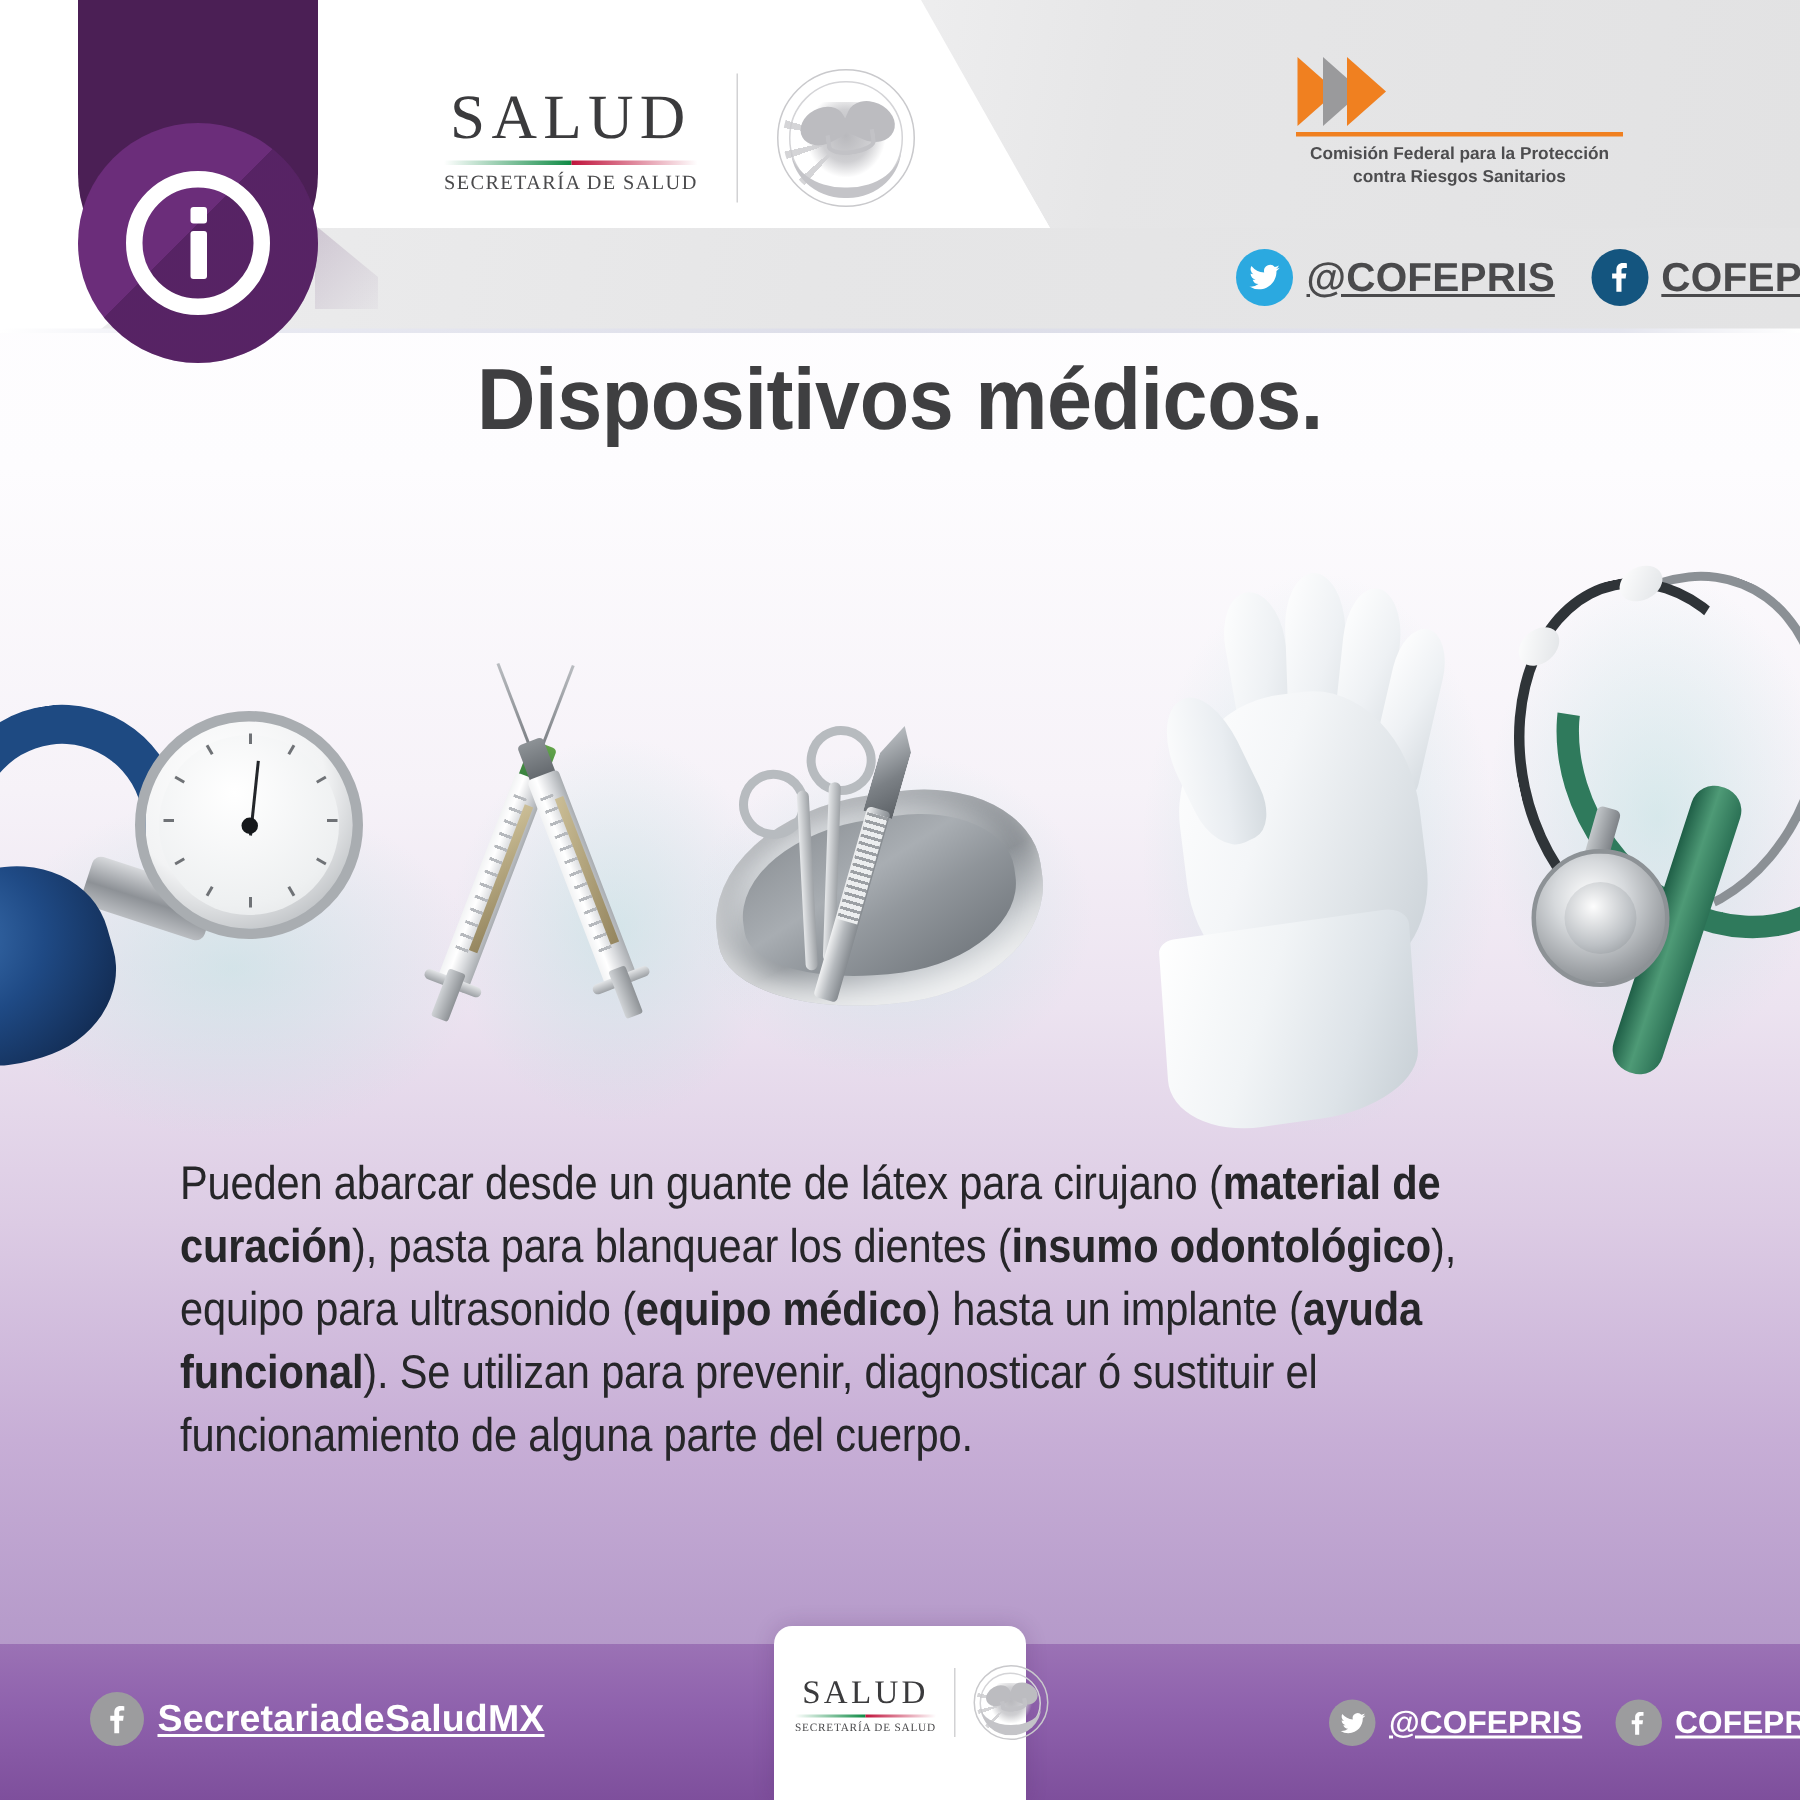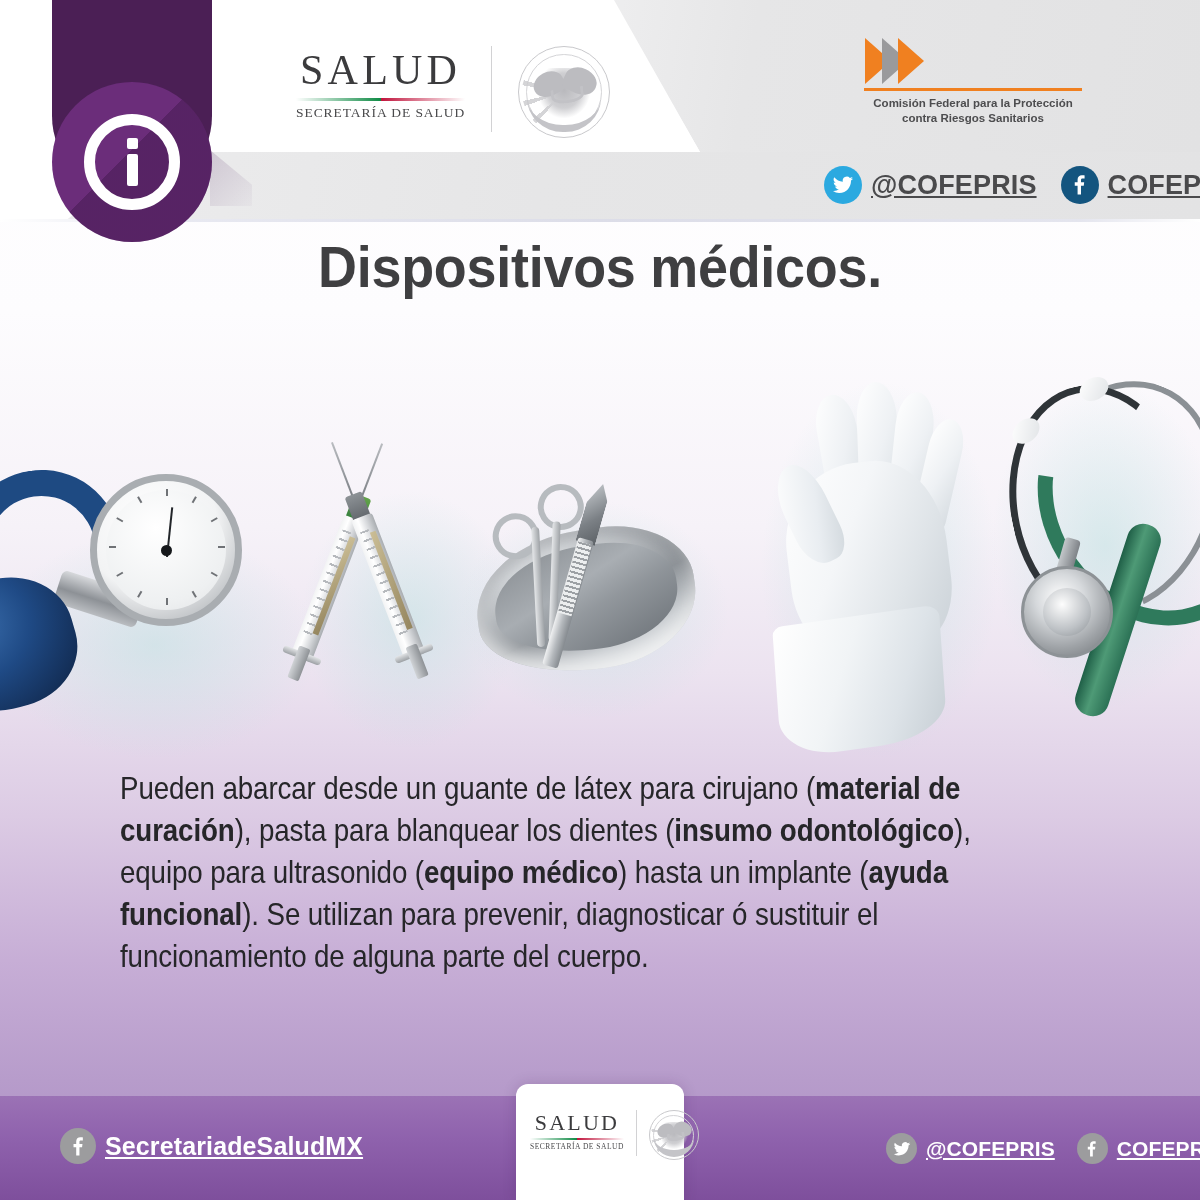--- a/index.html
+++ b/index.html
@@ -36,21 +36,21 @@
     position: absolute; left: 0; top: 152px; width: 1200px; height: 70px;
     background: #ffffff;
     clip-path: polygon(0 0, 152px 0, 64px 70px, 0 70px);
   }
   .hairline {
     position: absolute; left: 0; top: 219px; width: 1200px; height: 3px;
     background: linear-gradient(to right,#ffffff 0%, #e9eaf2 12%, #dcdde8 50%, #e4e5ee 90%, #ffffff 100%);
   }
 
   
-  .salud-logo { position: absolute; display: flex; align-items: flex-start; }
+  .salud-logo { position: absolute; display: flex; align-items: center; }
   .salud-logo .txtwrap { text-align: center; }
   .salud-word {
     font-family: "Liberation Serif", serif; font-weight: 400;
     color: #3b3b3d; letter-spacing: .10em;
   }
   .salud-rules { display: flex; height: 3px; margin: 4px 0 4px 0; }
   .salud-rules i { display: block; height: 100%; flex: 1; }
   .rule-g { background: linear-gradient(to right,#ffffff,#0e8a44); }
   .rule-r { background: linear-gradient(to right,#c0143c,#ffffff); }
   .salud-sub {

